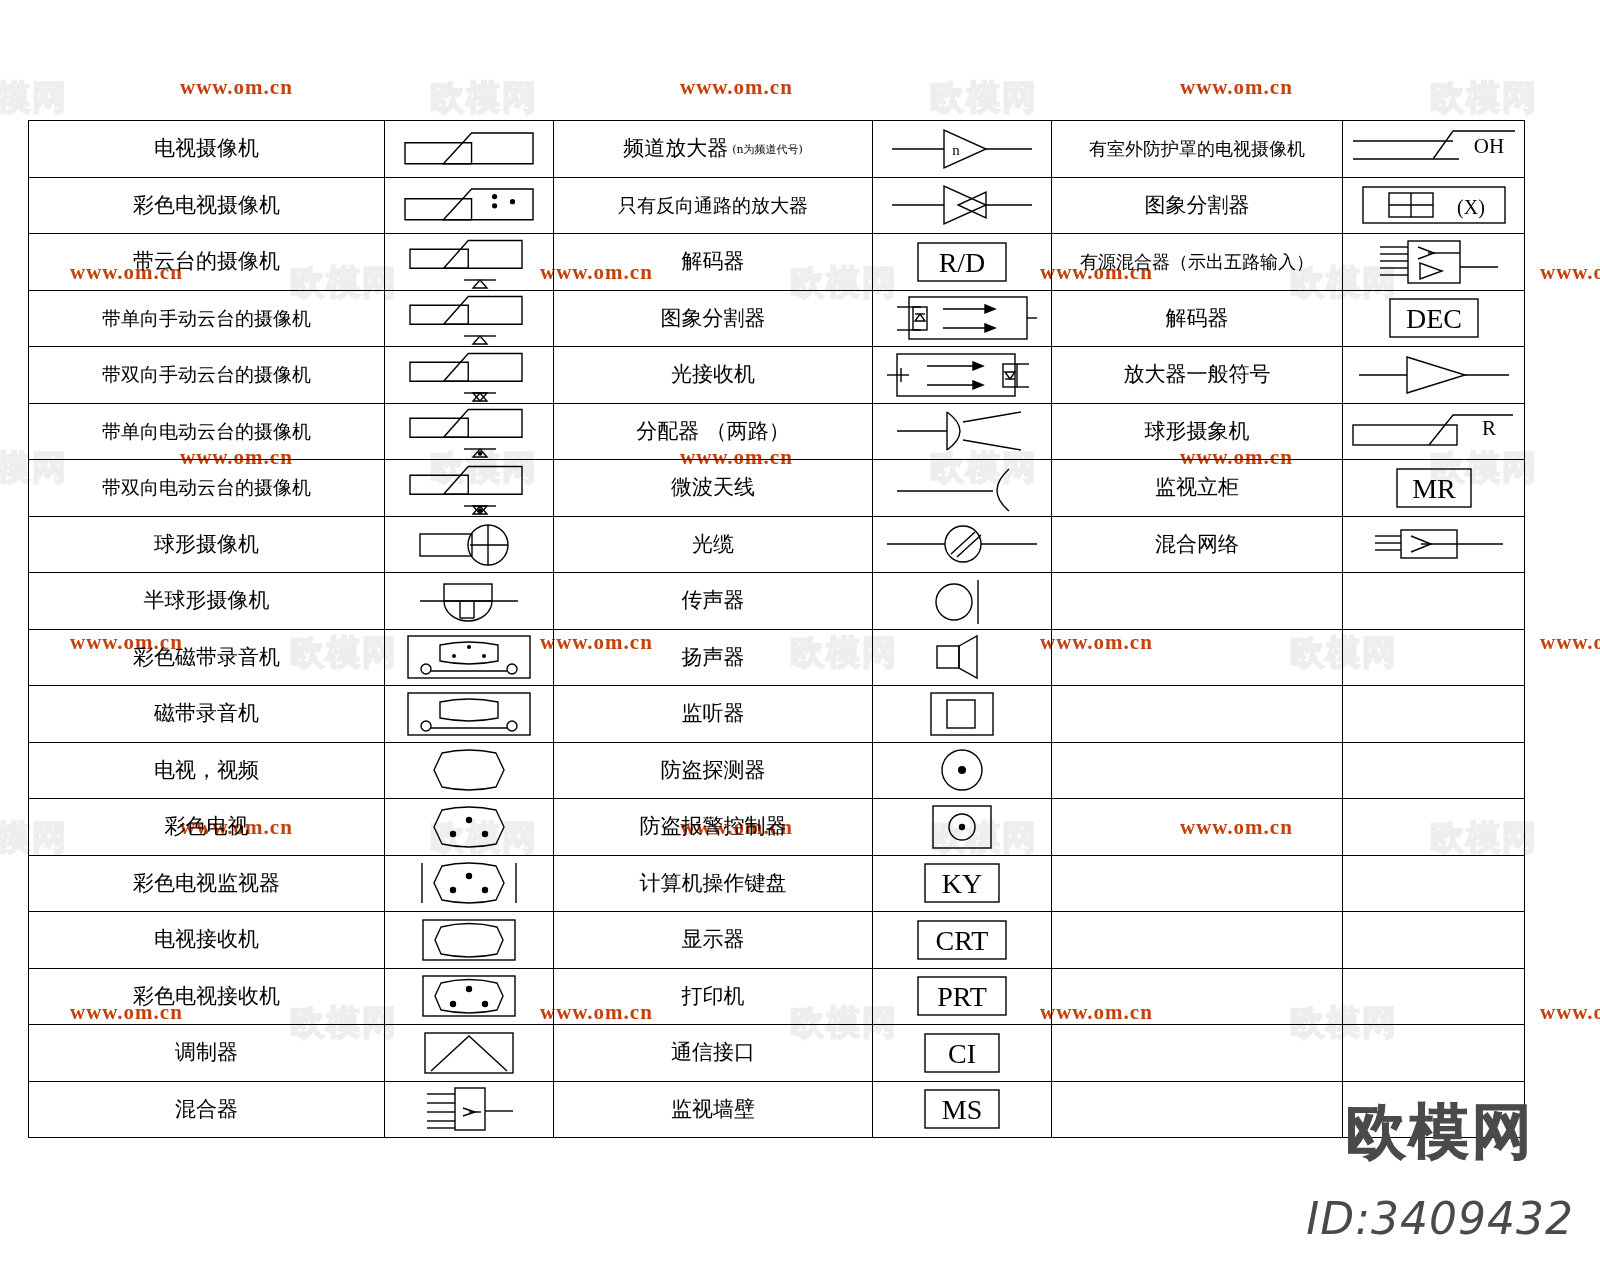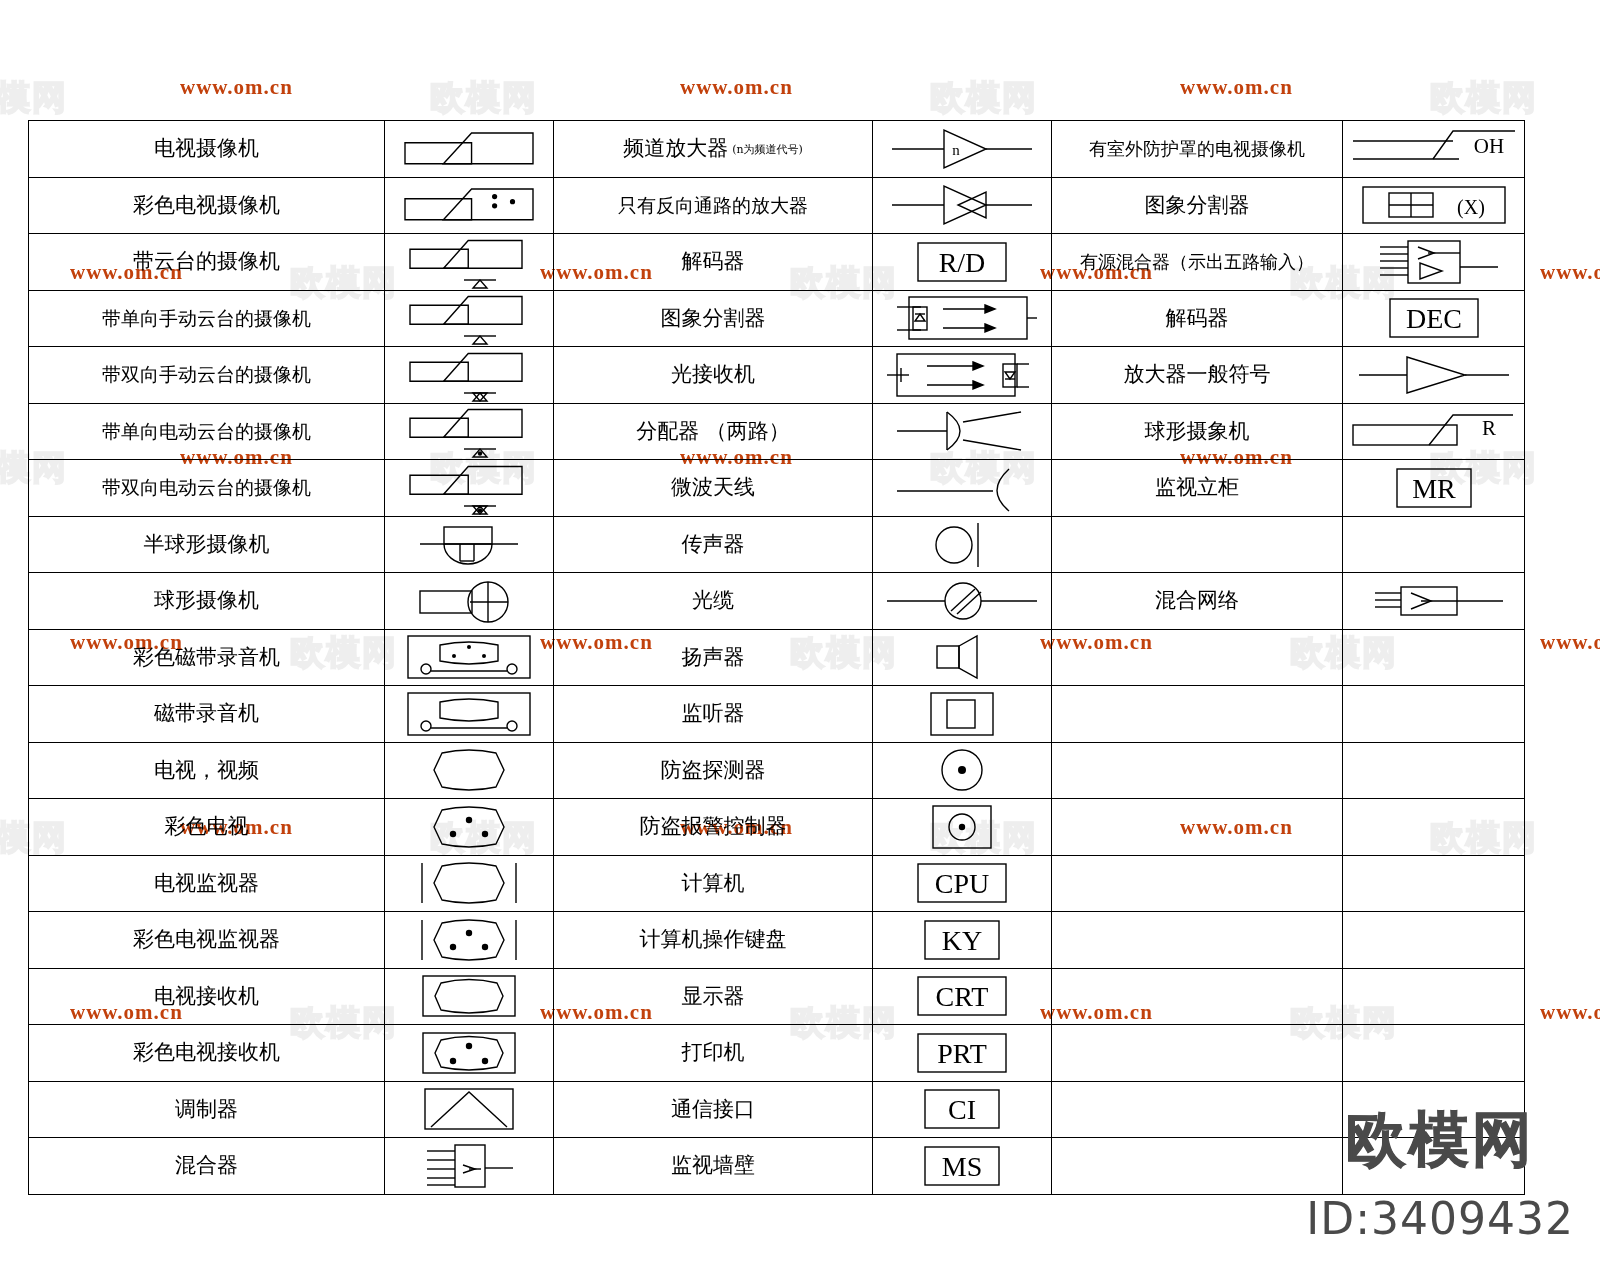--- a/index.html
+++ b/index.html
@@ -60,21 +60,21 @@
   
   #brand{
     position:absolute;right:26px;bottom:36px;z-index:20;text-align:center;
     font-family:"DejaVu Sans","Liberation Sans",sans-serif;
   }
   #brand .b-logo{
     font-size:60px;font-weight:bold;color:#4a4a4a;letter-spacing:3px;
     -webkit-text-stroke:1px #4a4a4a;
   }
   #brand .b-id{
-    font-size:44px;color:#4a4a4a;letter-spacing:1px;margin-top:12px;
+    font-size:44px;color:#4a4a4a;letter-spacing:1px;margin-top:20px;font-style:italic;
   }
 </style>
 </head>
 <body>
 
 <div id="watermarks">
     <div class="wm wm-logo" style="left: -40px; top: 75px;">欧模网</div>
     <div class="wm wm-url" style="left: 180px; top: 75px;">www.om.cn</div>
     <div class="wm wm-logo" style="left: 430px; top: 75px;">欧模网</div>
     <div class="wm wm-url" style="left: 680px; top: 75px;">www.om.cn</div>
@@ -414,50 +414,20 @@
           <div class="symwrap">
             <svg width="82" height="44" viewBox="0 0 82 44" fill="none" stroke="#000" stroke-width="1.4">
               <rect x="4" y="3" width="74" height="38"></rect>
               <text x="41" y="32" fill="#000" stroke="none" font-size="28" text-anchor="middle" font-family="&quot;Liberation Serif&quot;,&quot;DejaVu Serif&quot;,serif">MR</text>
             </svg>
           </div>
         </td>
       </tr>
       <tr>
         <td class="c-label">
-          <span class="lbl">半球形摄像机</span>
-        </td>
-        <td class="c-sym">
-          <div class="symwrap">
-            <svg width="110" height="46" viewBox="0 0 110 46" fill="none" stroke="#000" stroke-width="1.4">
-              <rect x="30" y="6" width="48" height="17"></rect>
-              <path d="M30 23 A24 20 0 0 0 78 23"></path>
-              <line x1="6" y1="23" x2="104" y2="23"></line>
-              <line x1="46" y1="23" x2="46" y2="40"></line>
-              <line x1="60" y1="23" x2="60" y2="40"></line>
-              <line x1="46" y1="40" x2="60" y2="40"></line>
-            </svg>
-          </div>
-        </td>
-        <td class="c-label2">
-          <span class="lbl">传声器</span>
-        </td>
-        <td class="c-sym2">
-          <div class="symwrap">
-            <svg width="80" height="46" viewBox="0 0 80 46" fill="none" stroke="#000" stroke-width="1.4">
-              <circle cx="32" cy="24" r="18"></circle>
-              <line x1="56" y1="2" x2="56" y2="46"></line>
-            </svg>
-          </div>
-        </td>
-        <td class="c-label3"></td>
-        <td class="c-sym3"></td>
-      </tr>
-      <tr>
-        <td class="c-label">
           <span class="lbl">球形摄像机</span>
         </td>
         <td class="c-sym">
           <div class="symwrap">
             <svg width="110" height="46" viewBox="0 0 110 46" fill="none" stroke="#000" stroke-width="1.4">
               <rect x="6" y="13" width="52" height="22"></rect>
               <circle cx="74" cy="24" r="20"></circle>
               <line x1="74" y1="4" x2="74" y2="44"></line>
               <line x1="56" y1="24" x2="94" y2="24"></line>
             </svg>
@@ -486,20 +456,50 @@
               <rect x="42" y="8" width="56" height="28"></rect>
               <line x1="16" y1="14" x2="42" y2="14"></line>
               <line x1="16" y1="21" x2="42" y2="21"></line>
               <line x1="16" y1="28" x2="42" y2="28"></line>
               <path d="M52 14 L72 22 L52 30"></path>
               <line x1="62" y1="22" x2="98" y2="22"></line>
               <line x1="98" y1="22" x2="144" y2="22"></line>
             </svg>
           </div>
         </td>
+      </tr>
+      <tr>
+        <td class="c-label">
+          <span class="lbl">半球形摄像机</span>
+        </td>
+        <td class="c-sym">
+          <div class="symwrap">
+            <svg width="110" height="46" viewBox="0 0 110 46" fill="none" stroke="#000" stroke-width="1.4">
+              <rect x="30" y="6" width="48" height="17"></rect>
+              <path d="M30 23 A24 20 0 0 0 78 23"></path>
+              <line x1="6" y1="23" x2="104" y2="23"></line>
+              <line x1="46" y1="23" x2="46" y2="40"></line>
+              <line x1="60" y1="23" x2="60" y2="40"></line>
+              <line x1="46" y1="40" x2="60" y2="40"></line>
+            </svg>
+          </div>
+        </td>
+        <td class="c-label2">
+          <span class="lbl">传声器</span>
+        </td>
+        <td class="c-sym2">
+          <div class="symwrap">
+            <svg width="80" height="46" viewBox="0 0 80 46" fill="none" stroke="#000" stroke-width="1.4">
+              <circle cx="32" cy="24" r="18"></circle>
+              <line x1="56" y1="2" x2="56" y2="46"></line>
+            </svg>
+          </div>
+        </td>
+        <td class="c-label3"></td>
+        <td class="c-sym3"></td>
       </tr>
       <tr>
         <td class="c-label">
           <span class="lbl">彩色磁带录音机</span>
         </td>
         <td class="c-sym">
           <div class="symwrap">
             <svg width="130" height="48" viewBox="0 0 130 48" fill="none" stroke="#000" stroke-width="1.4">
               <rect x="4" y="3" width="122" height="42"></rect>
               <path d="M36 12 Q65 6 94 12 L94 28 Q65 34 36 28 Z"></path>
@@ -596,47 +596,20 @@
         </td>
         <td class="c-label2">
           <span class="lbl">防盗报警控制器</span>
         </td>
         <td class="c-sym2">
           <div class="symwrap">
             <svg width="66" height="48" viewBox="0 0 66 48" fill="none" stroke="#000" stroke-width="1.4">
               <rect x="4" y="3" width="58" height="42"></rect>
               <circle cx="33" cy="24" r="13"></circle>
               <circle cx="33" cy="24" r="3.2" fill="#000" stroke="none"></circle>
-            </svg>
-          </div>
-        </td>
-        <td class="c-label3"></td>
-        <td class="c-sym3"></td>
-      </tr>
-      <tr>
-        <td class="c-label">
-          <span class="lbl">电视监视器</span>
-        </td>
-        <td class="c-sym">
-          <div class="symwrap">
-            <svg width="110" height="46" viewBox="0 0 110 46" fill="none" stroke="#000" stroke-width="1.4">
-              <path d="M28 6 Q55 0 82 6 L90 23 L82 40 Q55 46 28 40 L20 23 Z"></path>
-              <line x1="8" y1="3" x2="8" y2="43"></line>
-              <line x1="102" y1="3" x2="102" y2="43"></line>
-            </svg>
-          </div>
-        </td>
-        <td class="c-label2">
-          <span class="lbl">计算机</span>
-        </td>
-        <td class="c-sym2">
-          <div class="symwrap">
-            <svg width="96" height="44" viewBox="0 0 96 44" fill="none" stroke="#000" stroke-width="1.4">
-              <rect x="4" y="3" width="88" height="38"></rect>
-              <text x="48" y="32" fill="#000" stroke="none" font-size="28" text-anchor="middle" font-family="&quot;Liberation Serif&quot;,&quot;DejaVu Serif&quot;,serif">CPU</text>
             </svg>
           </div>
         </td>
         <td class="c-label3"></td>
         <td class="c-sym3"></td>
       </tr>
       <tr>
         <td class="c-label">
           <span class="lbl">彩色电视监视器</span>
         </td>

